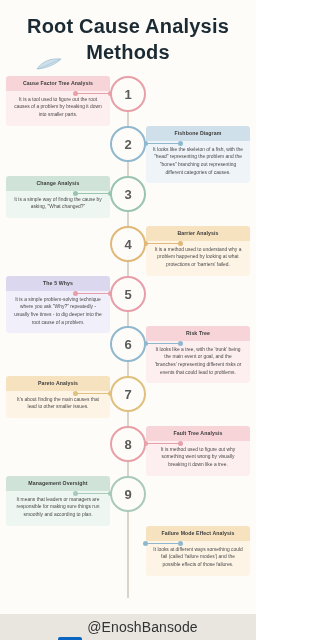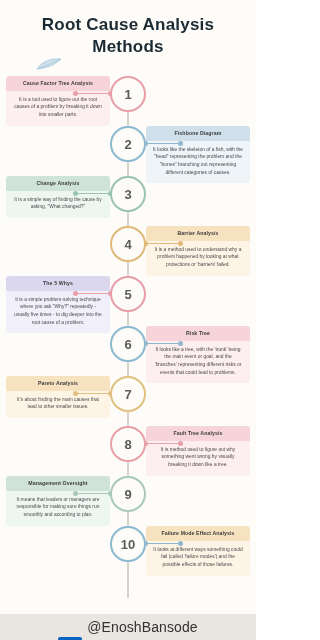--- a/index.html
+++ b/index.html
@@ -9,21 +9,21 @@
     font-family: "Liberation Sans", sans-serif;
   }
   .page {
     position: relative;
     width: 256px; height: 640px;
     background: #fdfcf8;
     overflow: hidden;
   }
   .title {
     text-align: center;
-    font-size: 17px;
+    font-size: 20px;
     font-weight: bold;
     color: #1b2a33;
     letter-spacing: 0.2px;
     padding: 14px 16px 0 16px;
     line-height: 1.28;
   }
   .title-deco {
     position: absolute;
     left: 36px; top: 58px;
     width: 26px; height: 12px;
@@ -248,21 +248,20 @@
       </div>
       <div class="row">
         <div class="connector to-right" style="background: rgb(143, 184, 207);">
           <div class="dot l" style="background: rgb(143, 184, 207);"></div>
           <div class="dot r" style="background: rgb(143, 184, 207);"></div>
         </div>
         <div class="card right">
           <div class="card-head" style="background: rgb(247, 226, 192);">Failure Mode Effect Analysis</div>
           <div class="card-body" style="background: rgb(253, 244, 230);">It looks at different ways something could fail (called 'failure modes') and the possible effects of those failures.</div>
         </div>
-        <div class="node" style="border-color: rgb(143, 184, 207);">10</div>
       </div>
     </div>
 
   <div class="footer">
     <span class="li-badge">in</span>
     <span class="handle">@EnoshBansode</span>
   </div>
 
 </div>
 

